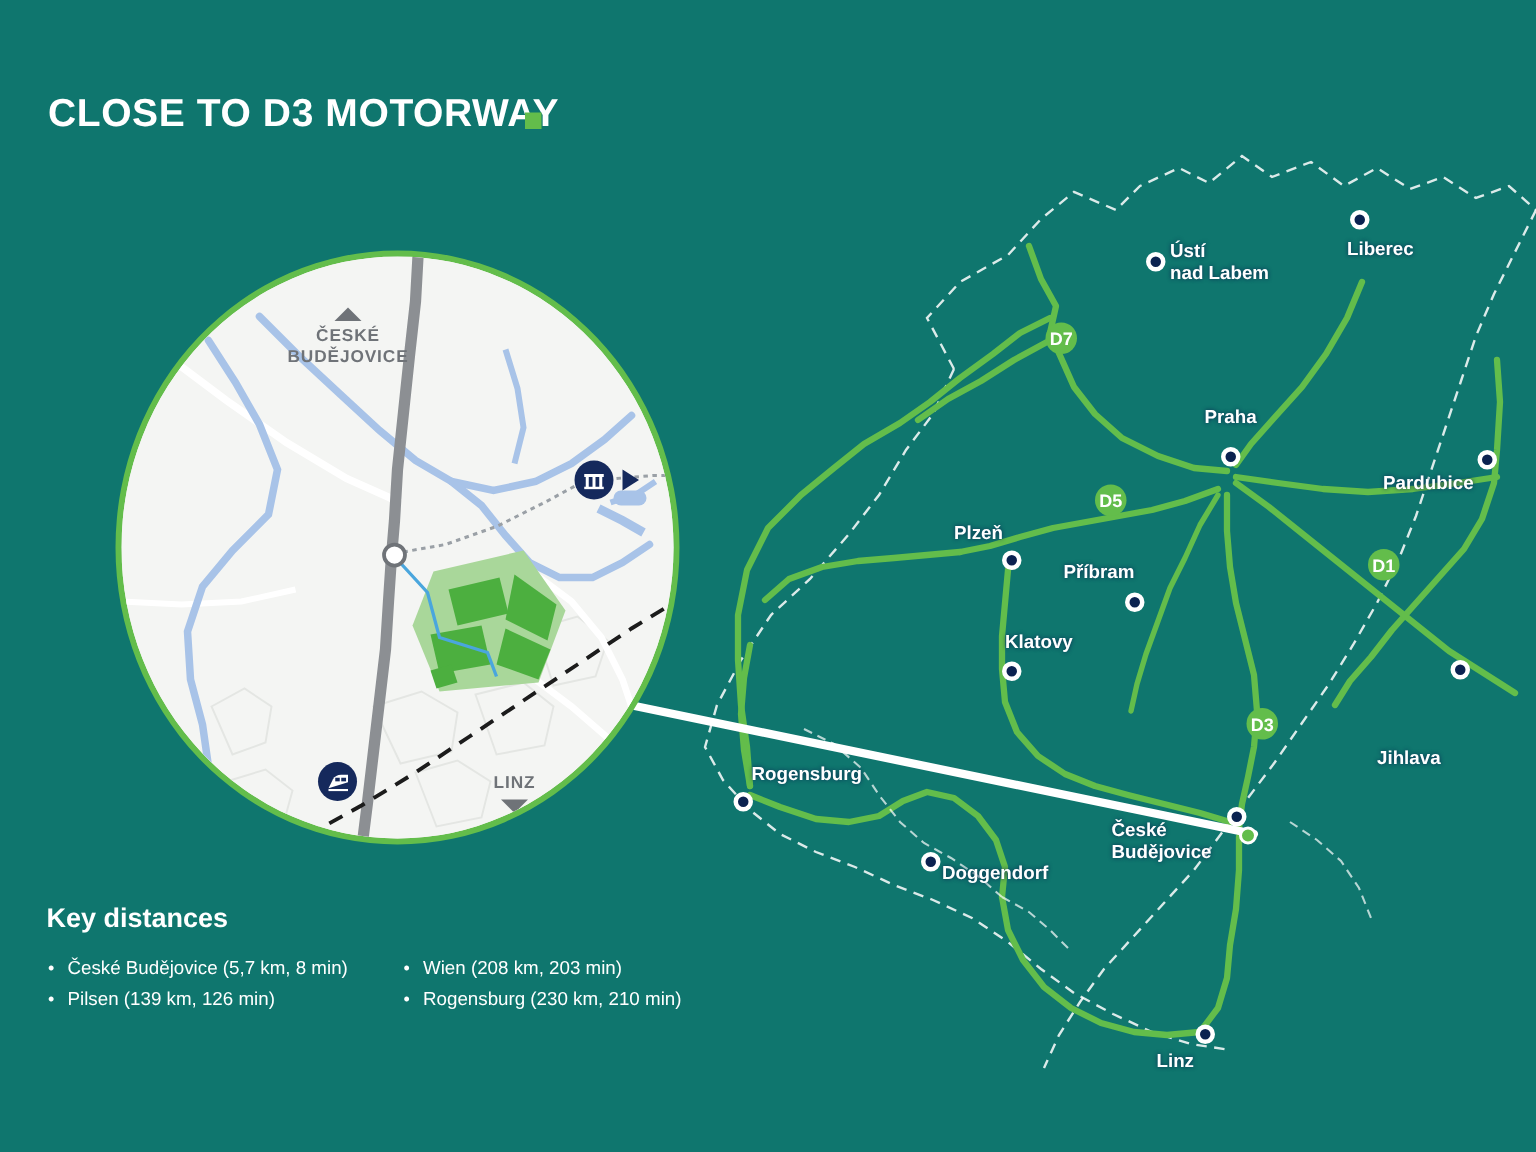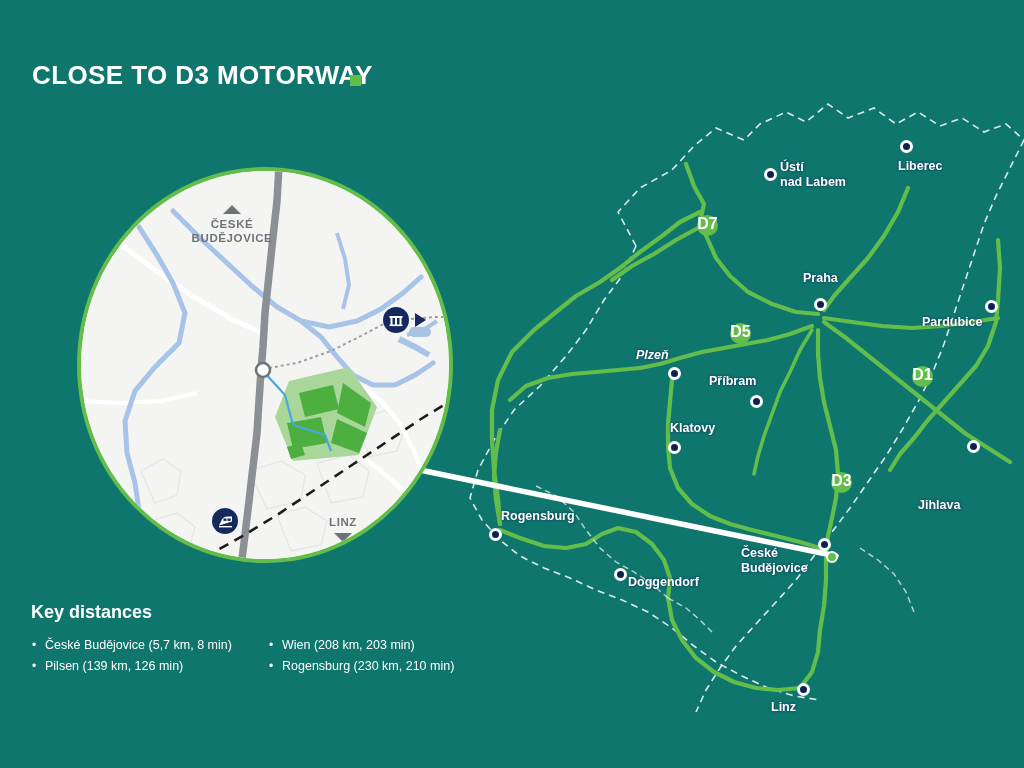--- a/index.html
+++ b/index.html
@@ -70,22 +70,22 @@
   .city-label{
     position:absolute;color:#ffffff;font-size:12.5px;font-weight:bold;
     line-height:15px;white-space:nowrap;text-shadow:0 0 3px rgba(11,34,80,.9);
   }
   .city-dot{
     position:absolute;width:13px;height:13px;border-radius:50%;
     background:#0b2250;border:3.2px solid #ffffff;box-sizing:border-box;
   }
   .mw-badge{
     position:absolute;width:21px;height:21px;border-radius:50%;
-    background:#63bd4b;color:#ffffff;font-size:16px;font-weight:bold;
-    display:flex;justify-content:center;
+    background:#63bd4b;color:#ffffff;font-size:12px;font-weight:bold;
+    display:flex;align-items:center;justify-content:center;
   }
   .site-dot{
     position:absolute;width:12px;height:12px;border-radius:50%;
     background:#63bd4b;border:2.5px solid #ffffff;box-sizing:border-box;
   }
 
   
   .kd-title{
     position:absolute;left:31px;top:602px;color:#ffffff;
     font-size:18px;font-weight:bold;
@@ -248,21 +248,21 @@
   <div class="city-label" style="left:803px;top:271px;">
     <span>Praha</span>
   </div>
 
   <div class="city-dot" style="left:985px;top:300px;"></div>
   <div class="city-label" style="left:922px;top:315px;">
     <span>Pardubice</span>
   </div>
 
   <div class="city-dot" style="left:668px;top:367px;"></div>
-  <div class="city-label" style="left:636px;top:348px;font-style:italic;">
+  <div class="city-label" style="left:636px;top:348px;">
     <span>Plzeň</span>
   </div>
 
   <div class="city-dot" style="left:750px;top:395px;"></div>
   <div class="city-label" style="left:709px;top:374px;">
     <span>Příbram</span>
   </div>
 
   <div class="city-dot" style="left:668px;top:441px;"></div>
   <div class="city-label" style="left:670px;top:421px;">

